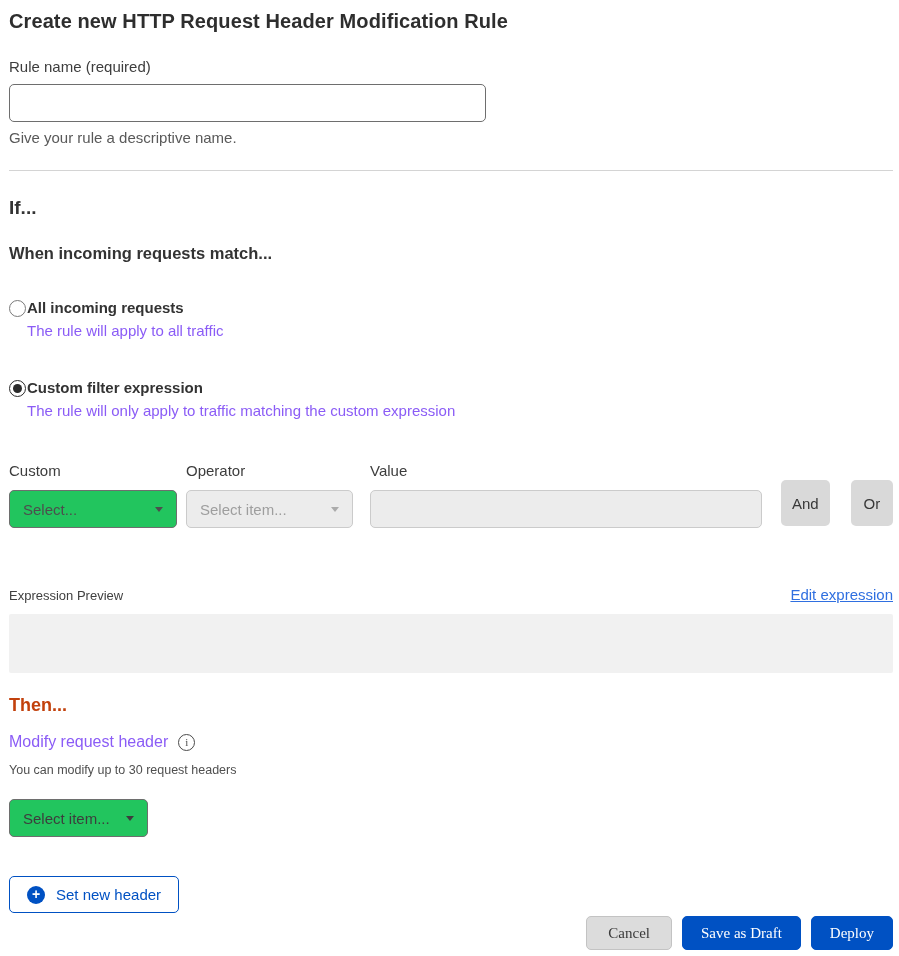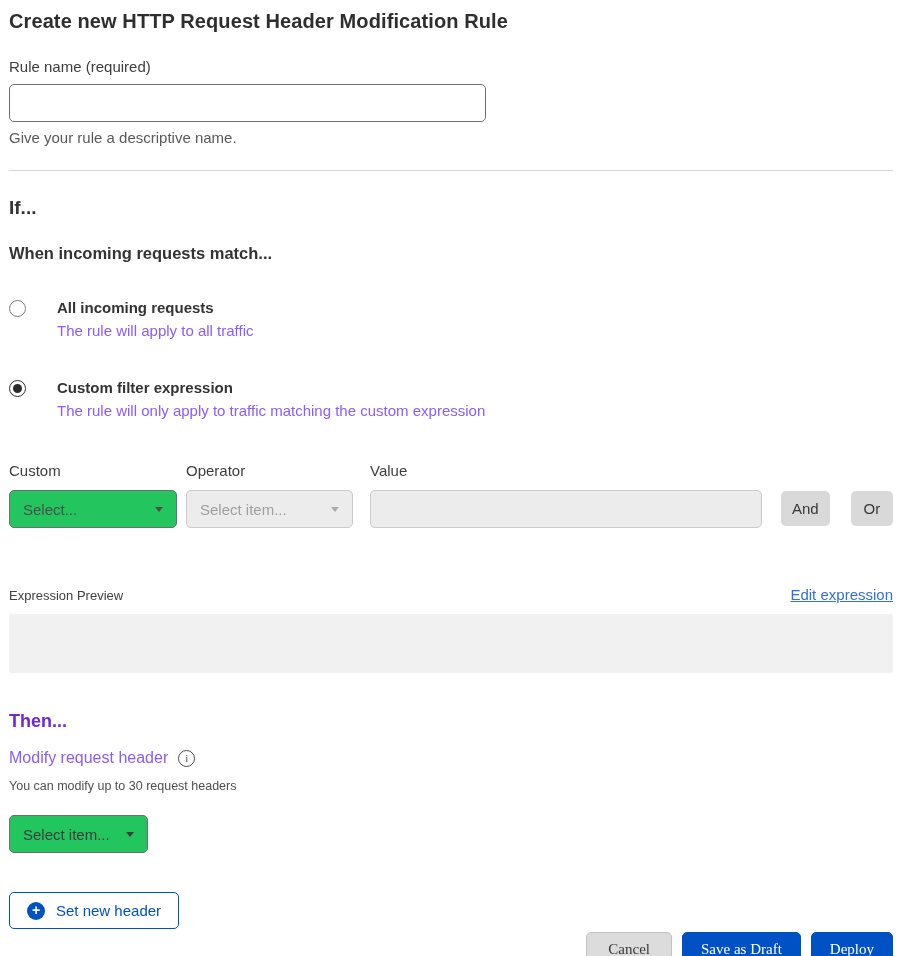--- a/index.html
+++ b/index.html
@@ -32,21 +32,21 @@
     border:1px solid #6e6e6e;border-radius:5px;background:#fff;
     font-family:inherit;font-size:15px;color:#333;padding:0 12px;outline:none;
   }
   .helper{margin-top:7px;font-size:15px;color:var(--text-gray);}
 
   hr.divider{border:none;border-top:1px solid #d4d4d4;margin-top:24px;}
 
   h2.section-heading{font-size:19px;font-weight:700;color:#333;margin-top:26px;}
   h3.sub-heading{font-size:16.5px;font-weight:700;color:#333;margin-top:25px;}
 
-  .radio-option{display:flex;gap:31px;margin-top:36px;cursor:pointer;}
+  .radio-option{display:flex;gap:1px;margin-top:36px;cursor:pointer;}
   .radio-option + .radio-option{margin-top:40px;}
   .radio{
     flex:0 0 auto;width:17px;height:17px;margin-top:1px;
     border:1px solid #7a7a7a;border-radius:50%;background:#fff;
     display:inline-flex;align-items:center;justify-content:center;
   }
   .radio.checked{border-color:#2b2b2b;}
   .radio.checked::after{content:"";width:9px;height:9px;border-radius:50%;background:#2b2b2b;}
   .radio-label{font-size:15px;font-weight:700;color:#333;}
   .radio-desc{font-size:15px;color:#8b5cf6;margin-top:6px;}
@@ -61,31 +61,31 @@
   .caret{width:0;height:0;border-left:4.5px solid transparent;border-right:4.5px solid transparent;border-top:5.5px solid #4d4d4d;}
   .select.disabled{background:var(--disabled-bg);border-color:var(--disabled-border);color:var(--disabled-text);cursor:default;}
   .select.disabled .caret{border-top-color:#ababab;}
   .field-select{width:168px;}
   .operator-col{margin-left:9px;}
   .operator-select{width:167px;}
   .value-col{margin-left:17px;}
   .value-input{width:392px;margin-top:11px;background:var(--disabled-bg);border-color:var(--disabled-border);}
   .gray-btn{
     font-family:inherit;font-size:15px;color:#383838;background:#d9d9d9;border:none;
-    border-radius:5px;height:35px;cursor:pointer;margin-bottom:2px;
+    border-radius:5px;height:46px;cursor:pointer;margin-bottom:2px;
   }
   .and-btn{margin-left:19px;width:54px;}
   .or-btn{margin-left:21px;width:47px;}
 
   .preview-header{display:flex;justify-content:space-between;align-items:baseline;margin-top:58px;}
   .preview-label{font-size:13px;color:#404040;}
   a.link{font-size:15px;color:var(--link-blue);text-decoration:underline;cursor:pointer;}
   .preview-box{margin-top:11px;height:59px;background:#f1f1f1;border-radius:2px;font-size:14px;color:#555;padding:8px 12px;}
 
-  h2.then-heading{font-size:18px;font-weight:700;color:#6d28d9;margin-top:38px;}
+  h2.then-heading{font-size:18px;font-weight:700;color:#c2410c;margin-top:22px;}
   .action-label-row{display:flex;align-items:center;gap:10px;margin-top:17px;}
   .action-label{font-size:16px;color:#8b5cf6;}
   .info-icon{
     width:17px;height:17px;border:1px solid #4a4a4a;border-radius:50%;
     display:inline-flex;align-items:center;justify-content:center;
     font-family:"Liberation Serif", serif;font-size:11px;color:#4a4a4a;cursor:pointer;
   }
   .small-helper{margin-top:12px;font-size:12.5px;color:#4f4f4f;}
   .then-select{width:139px;margin-top:22px;color:#3d3d3d;}
   .then-select .caret{border-top-color:#3d3d3d;}

